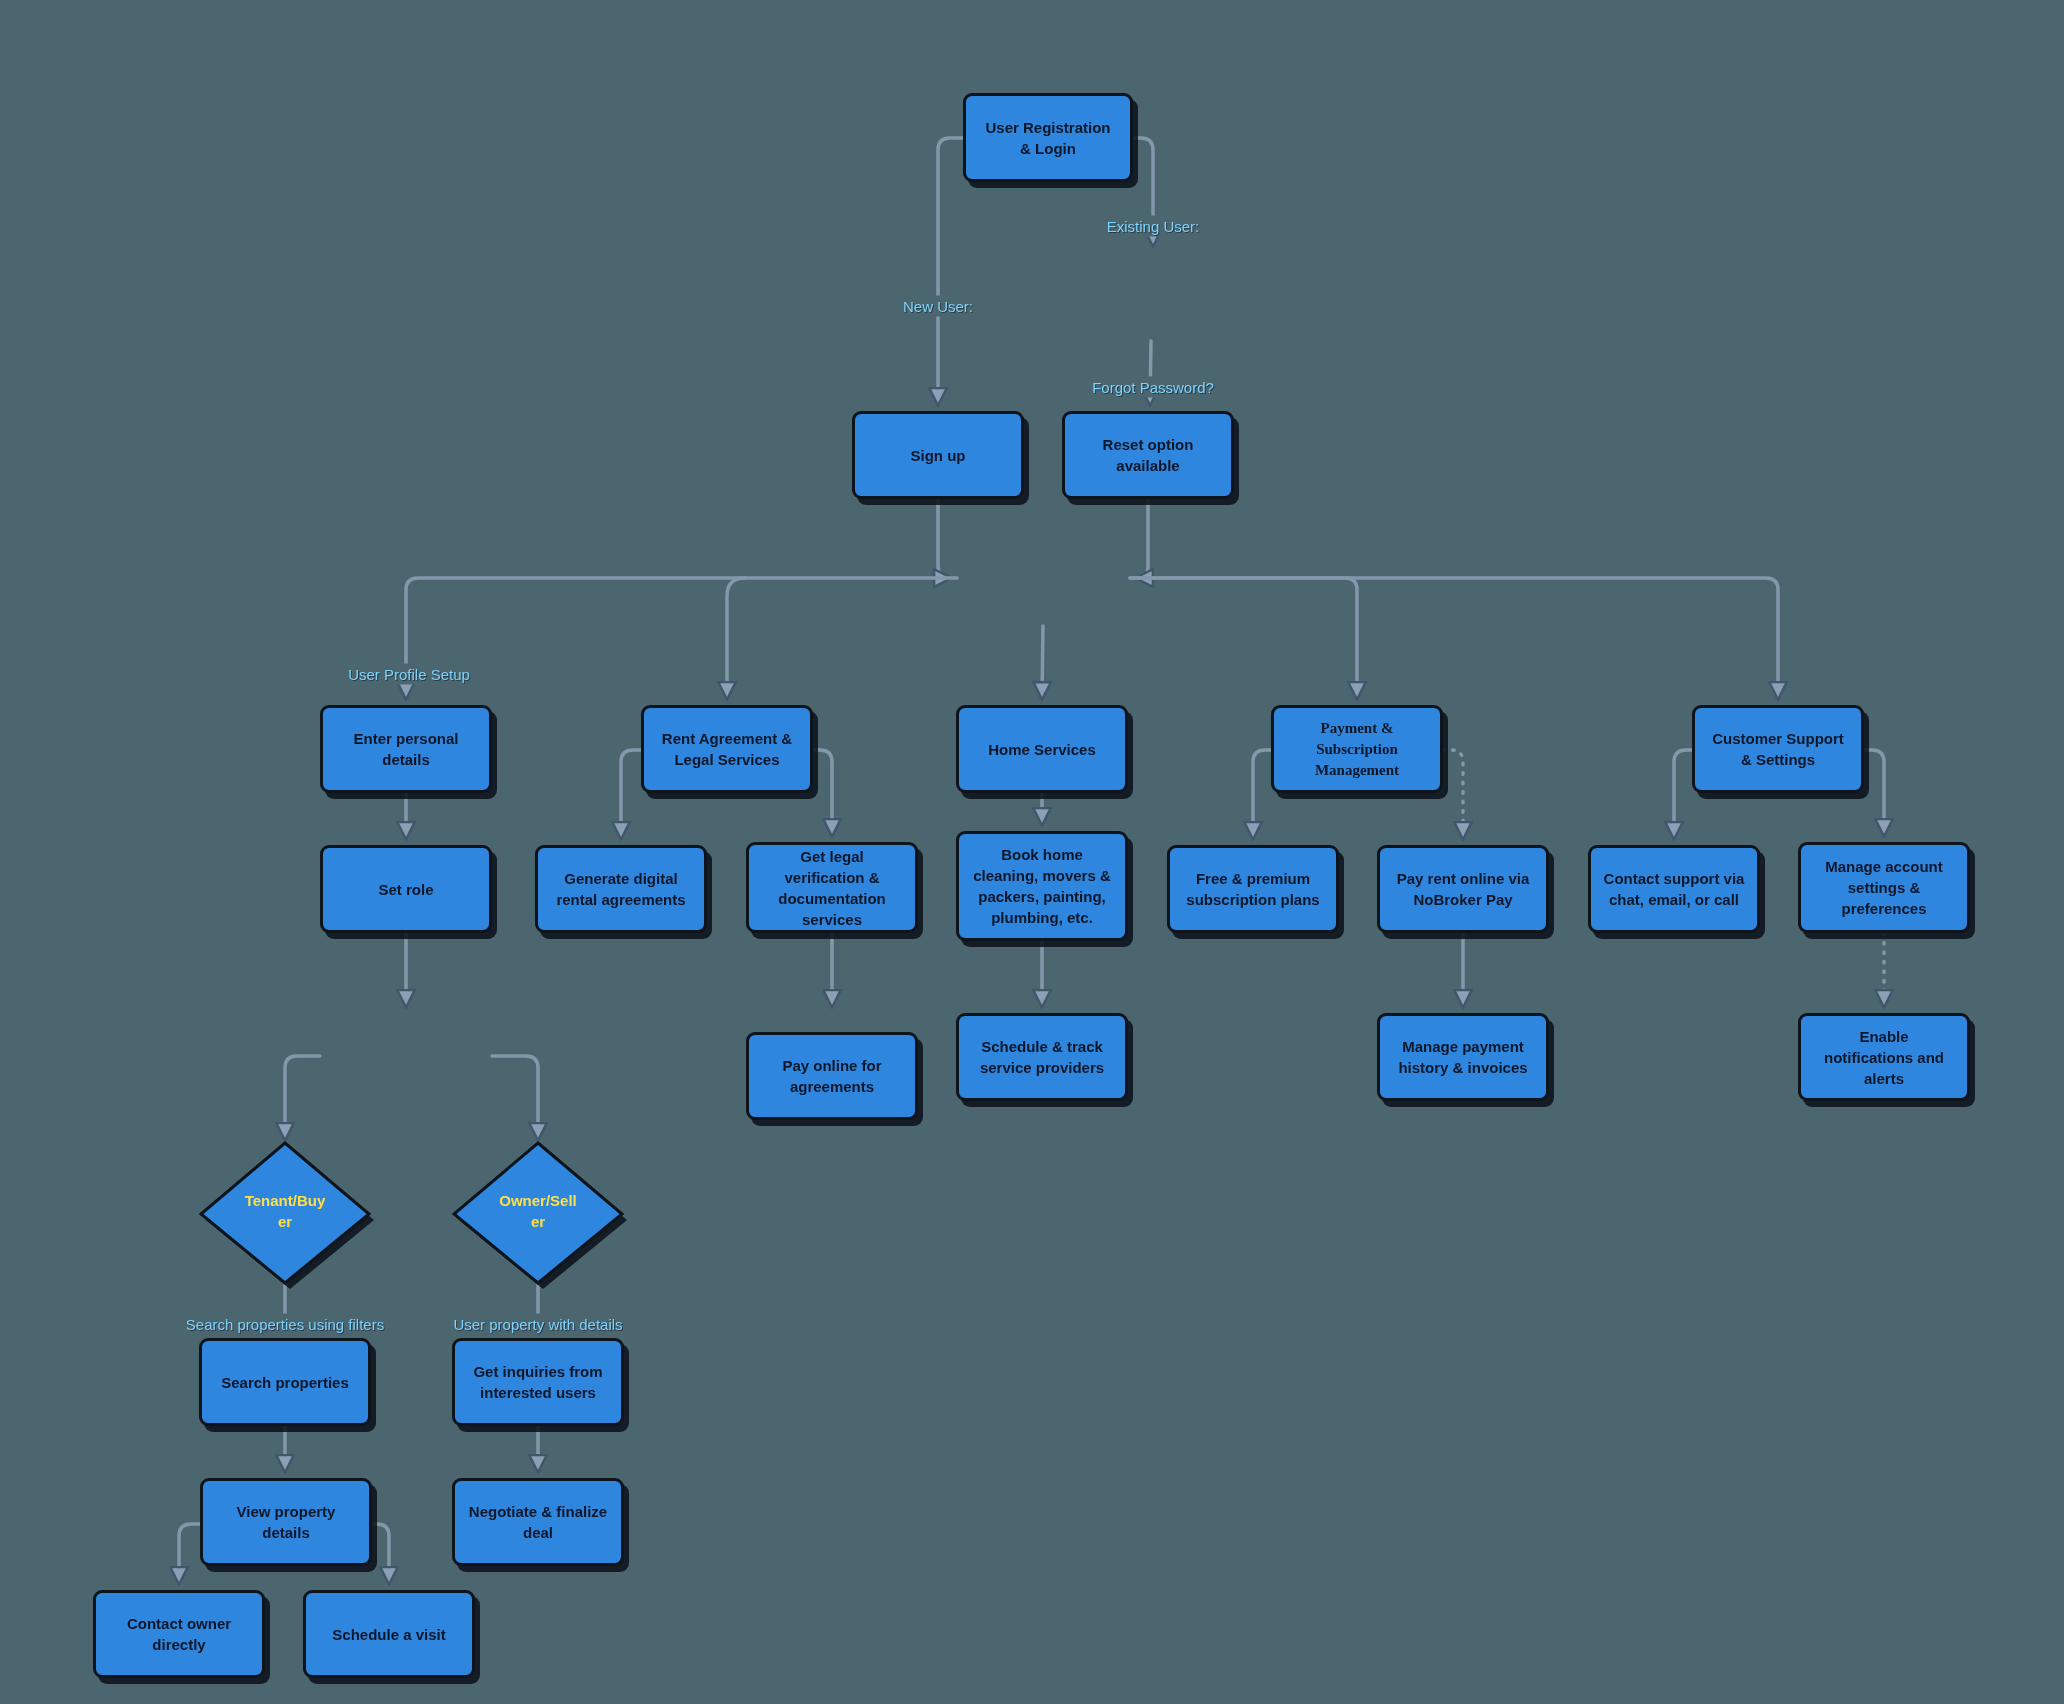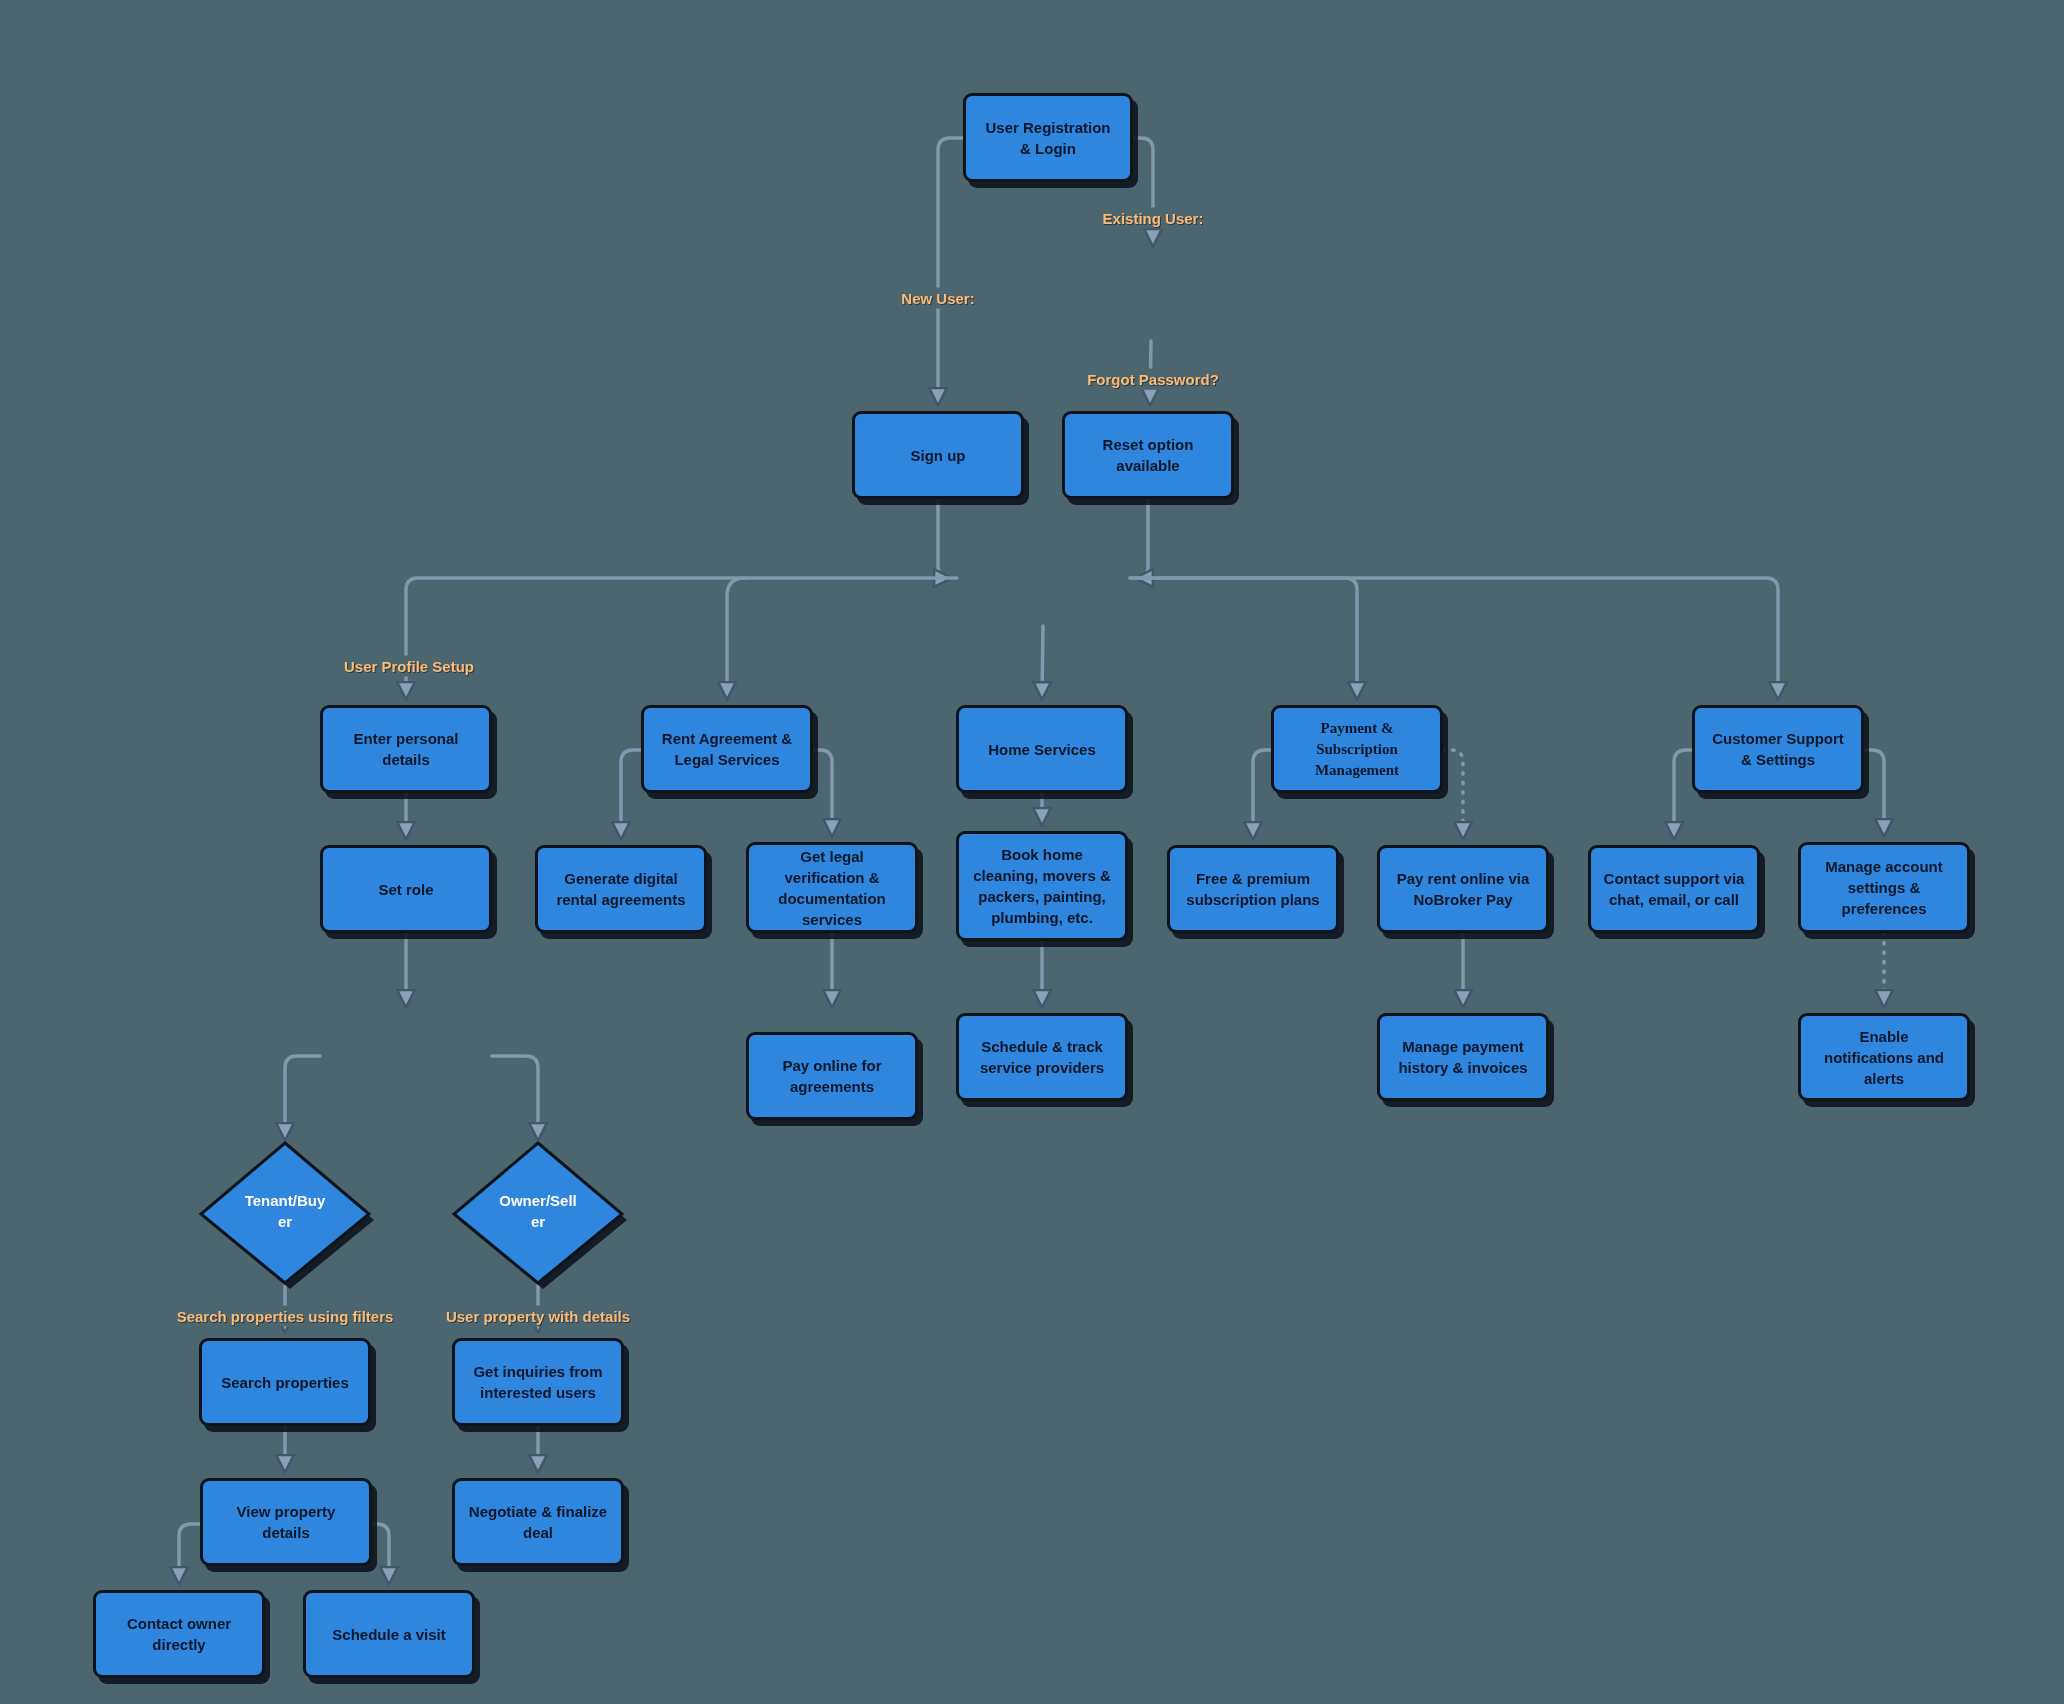--- a/index.html
+++ b/index.html
@@ -14,30 +14,31 @@
   .node{
     position:absolute;z-index:2;box-sizing:border-box;
     background:#2e86de;border:3px solid #0d141c;border-radius:9px;
     color:#0f172a;font-weight:700;font-size:15px;line-height:21px;
     display:flex;align-items:center;justify-content:center;text-align:center;
     padding:6px 12px;
     box-shadow:5px 6px 0 rgba(10,16,24,0.85);
   }
   .edge-label{
     position:absolute;z-index:3;transform:translate(-50%,-50%);
-    background:#4c6670;color:#fdba74;font-weight:700;font-size:15px;
+    background:#4c6670;color:#7dd3fc;font-weight:400;font-size:15px;
     padding:2px 6px;white-space:nowrap;
     text-shadow:1px 1px 0 rgba(9,20,34,0.55);
+    margin-top:8px;
   }
   .diamond{position:absolute;z-index:2;}
   .diamond svg{display:block;}
   .diamond .lbl{
     position:absolute;left:0;top:0;width:176px;height:142px;
     display:flex;align-items:center;justify-content:center;text-align:center;
-    color:#ffffff;font-weight:700;font-size:15px;line-height:21px;
+    color:#fde047;font-weight:700;font-size:15px;line-height:21px;
     white-space:pre-line;
   }
 </style>
 </head>
 <body>
 
 <div id="canvas">
 
   <svg id="edges" width="2064" height="1704" viewBox="0 0 2064 1704">
     <defs>

